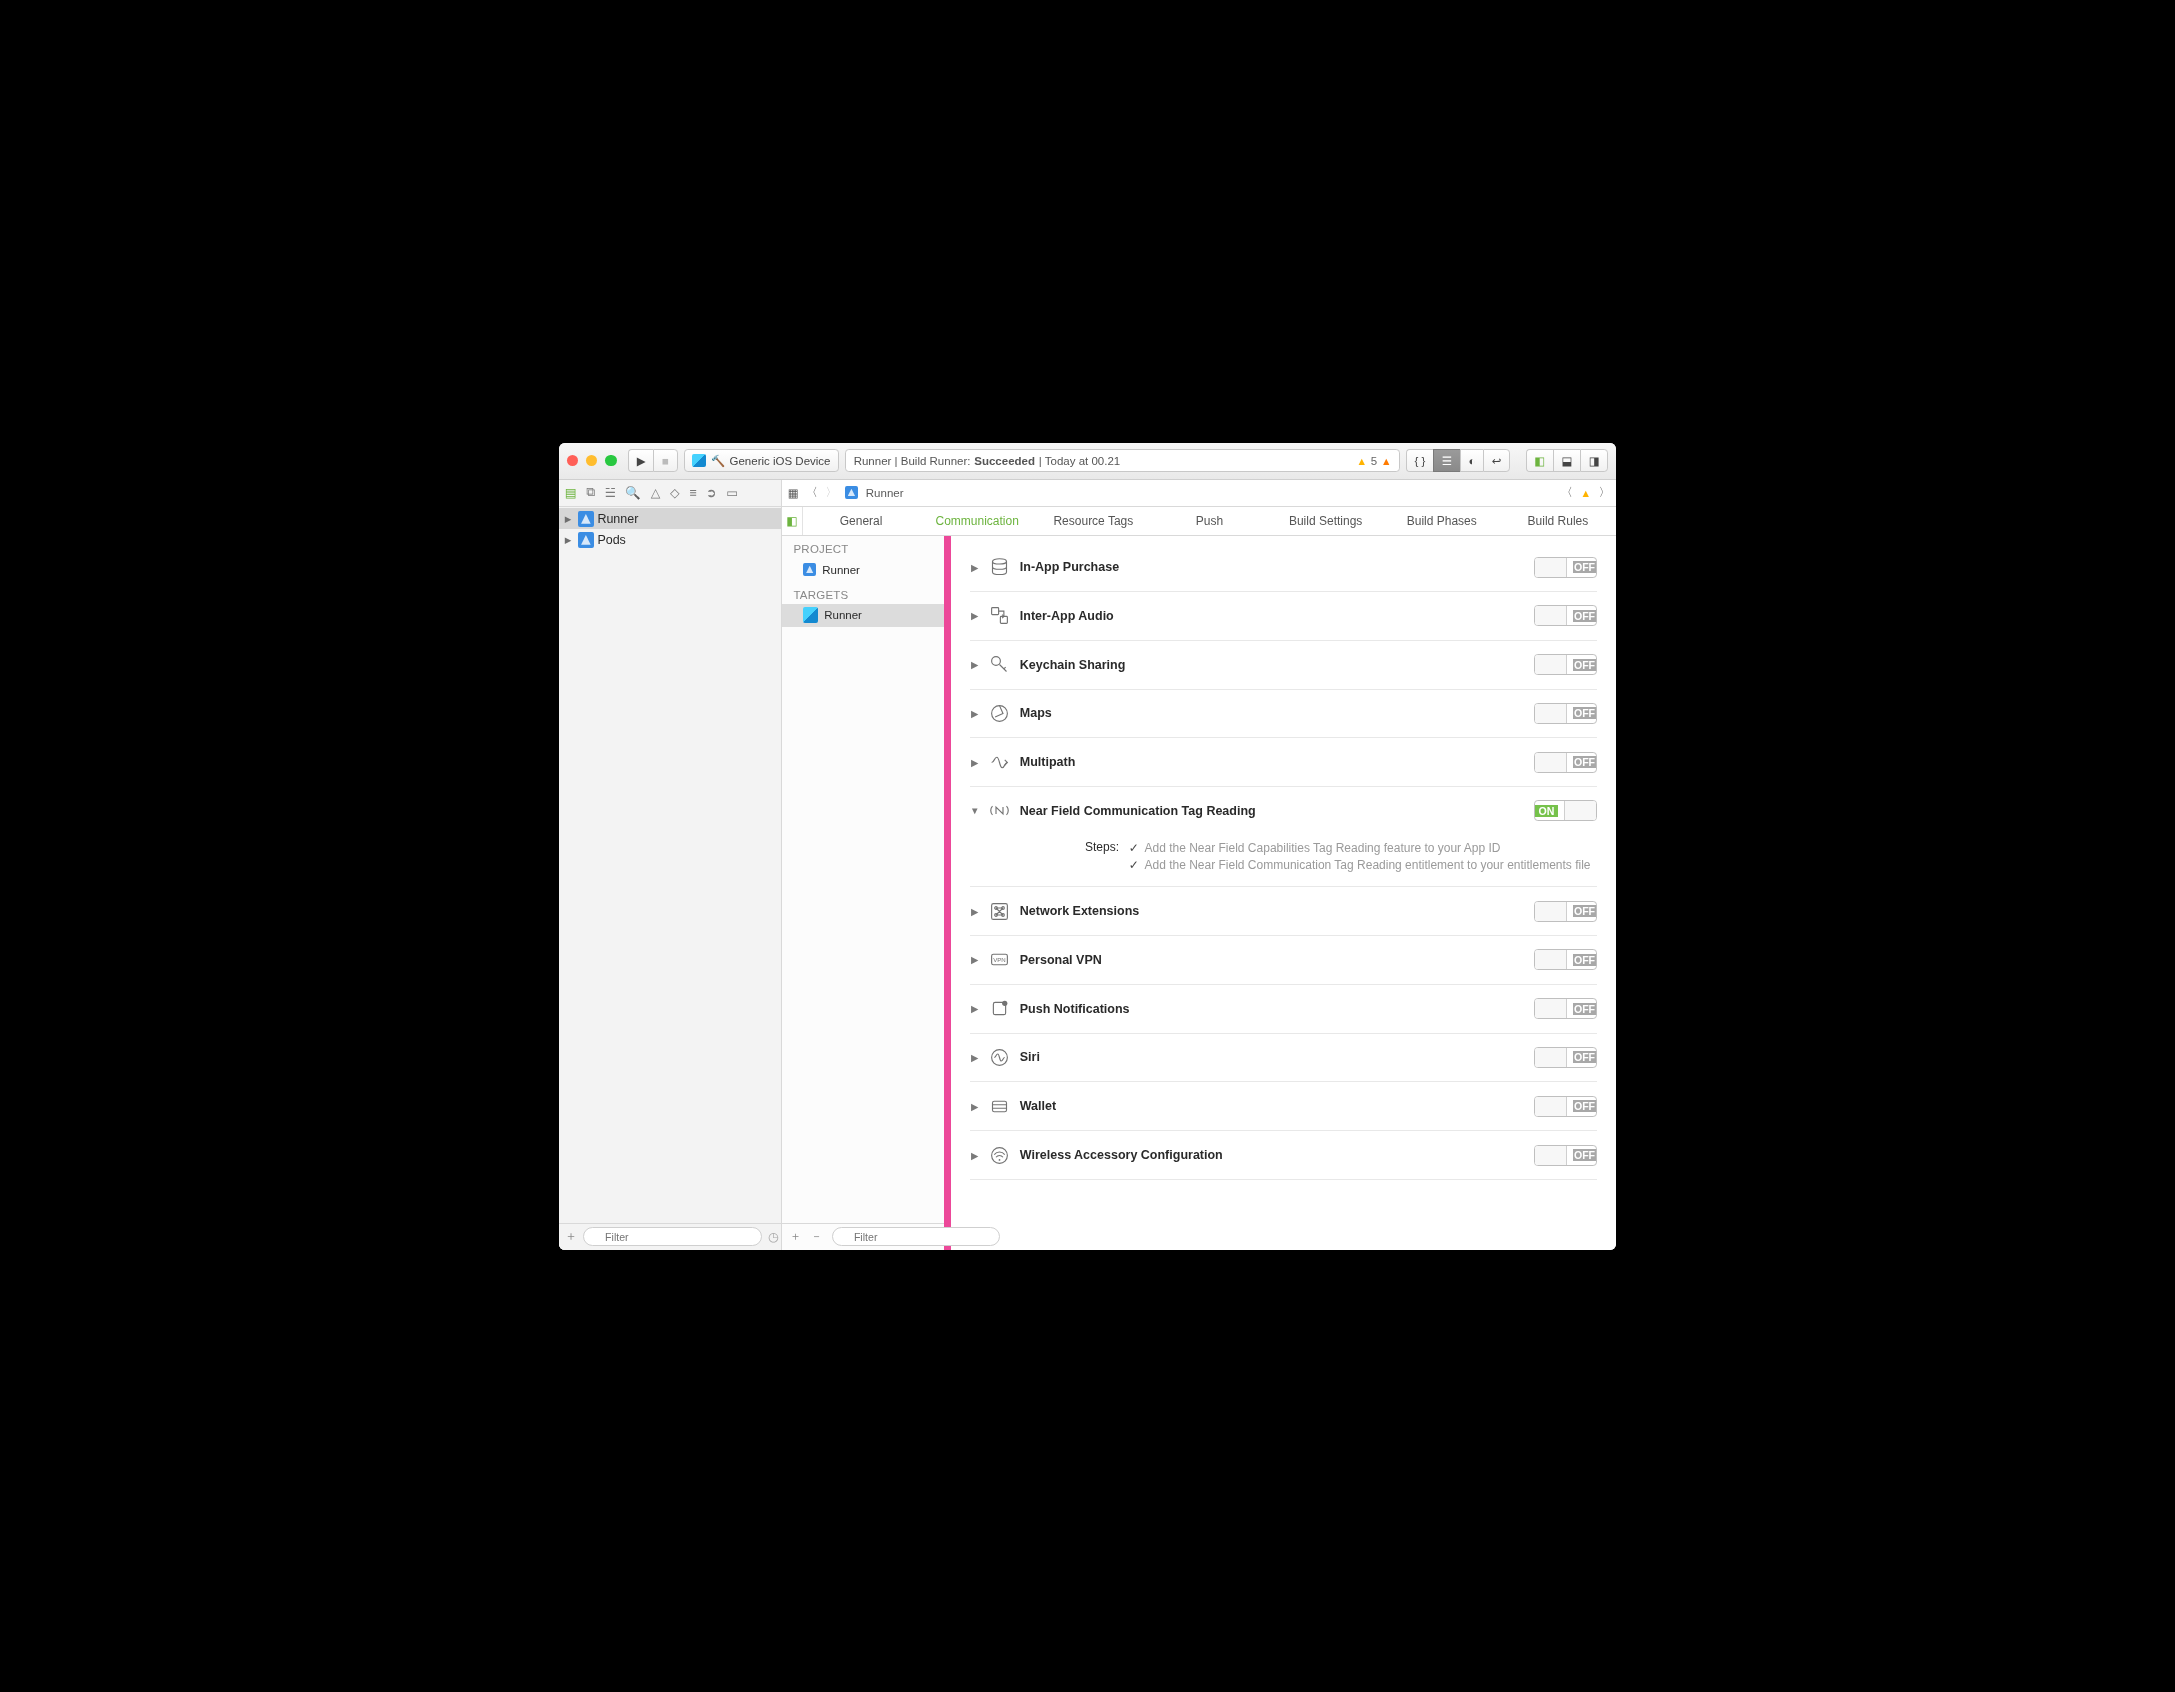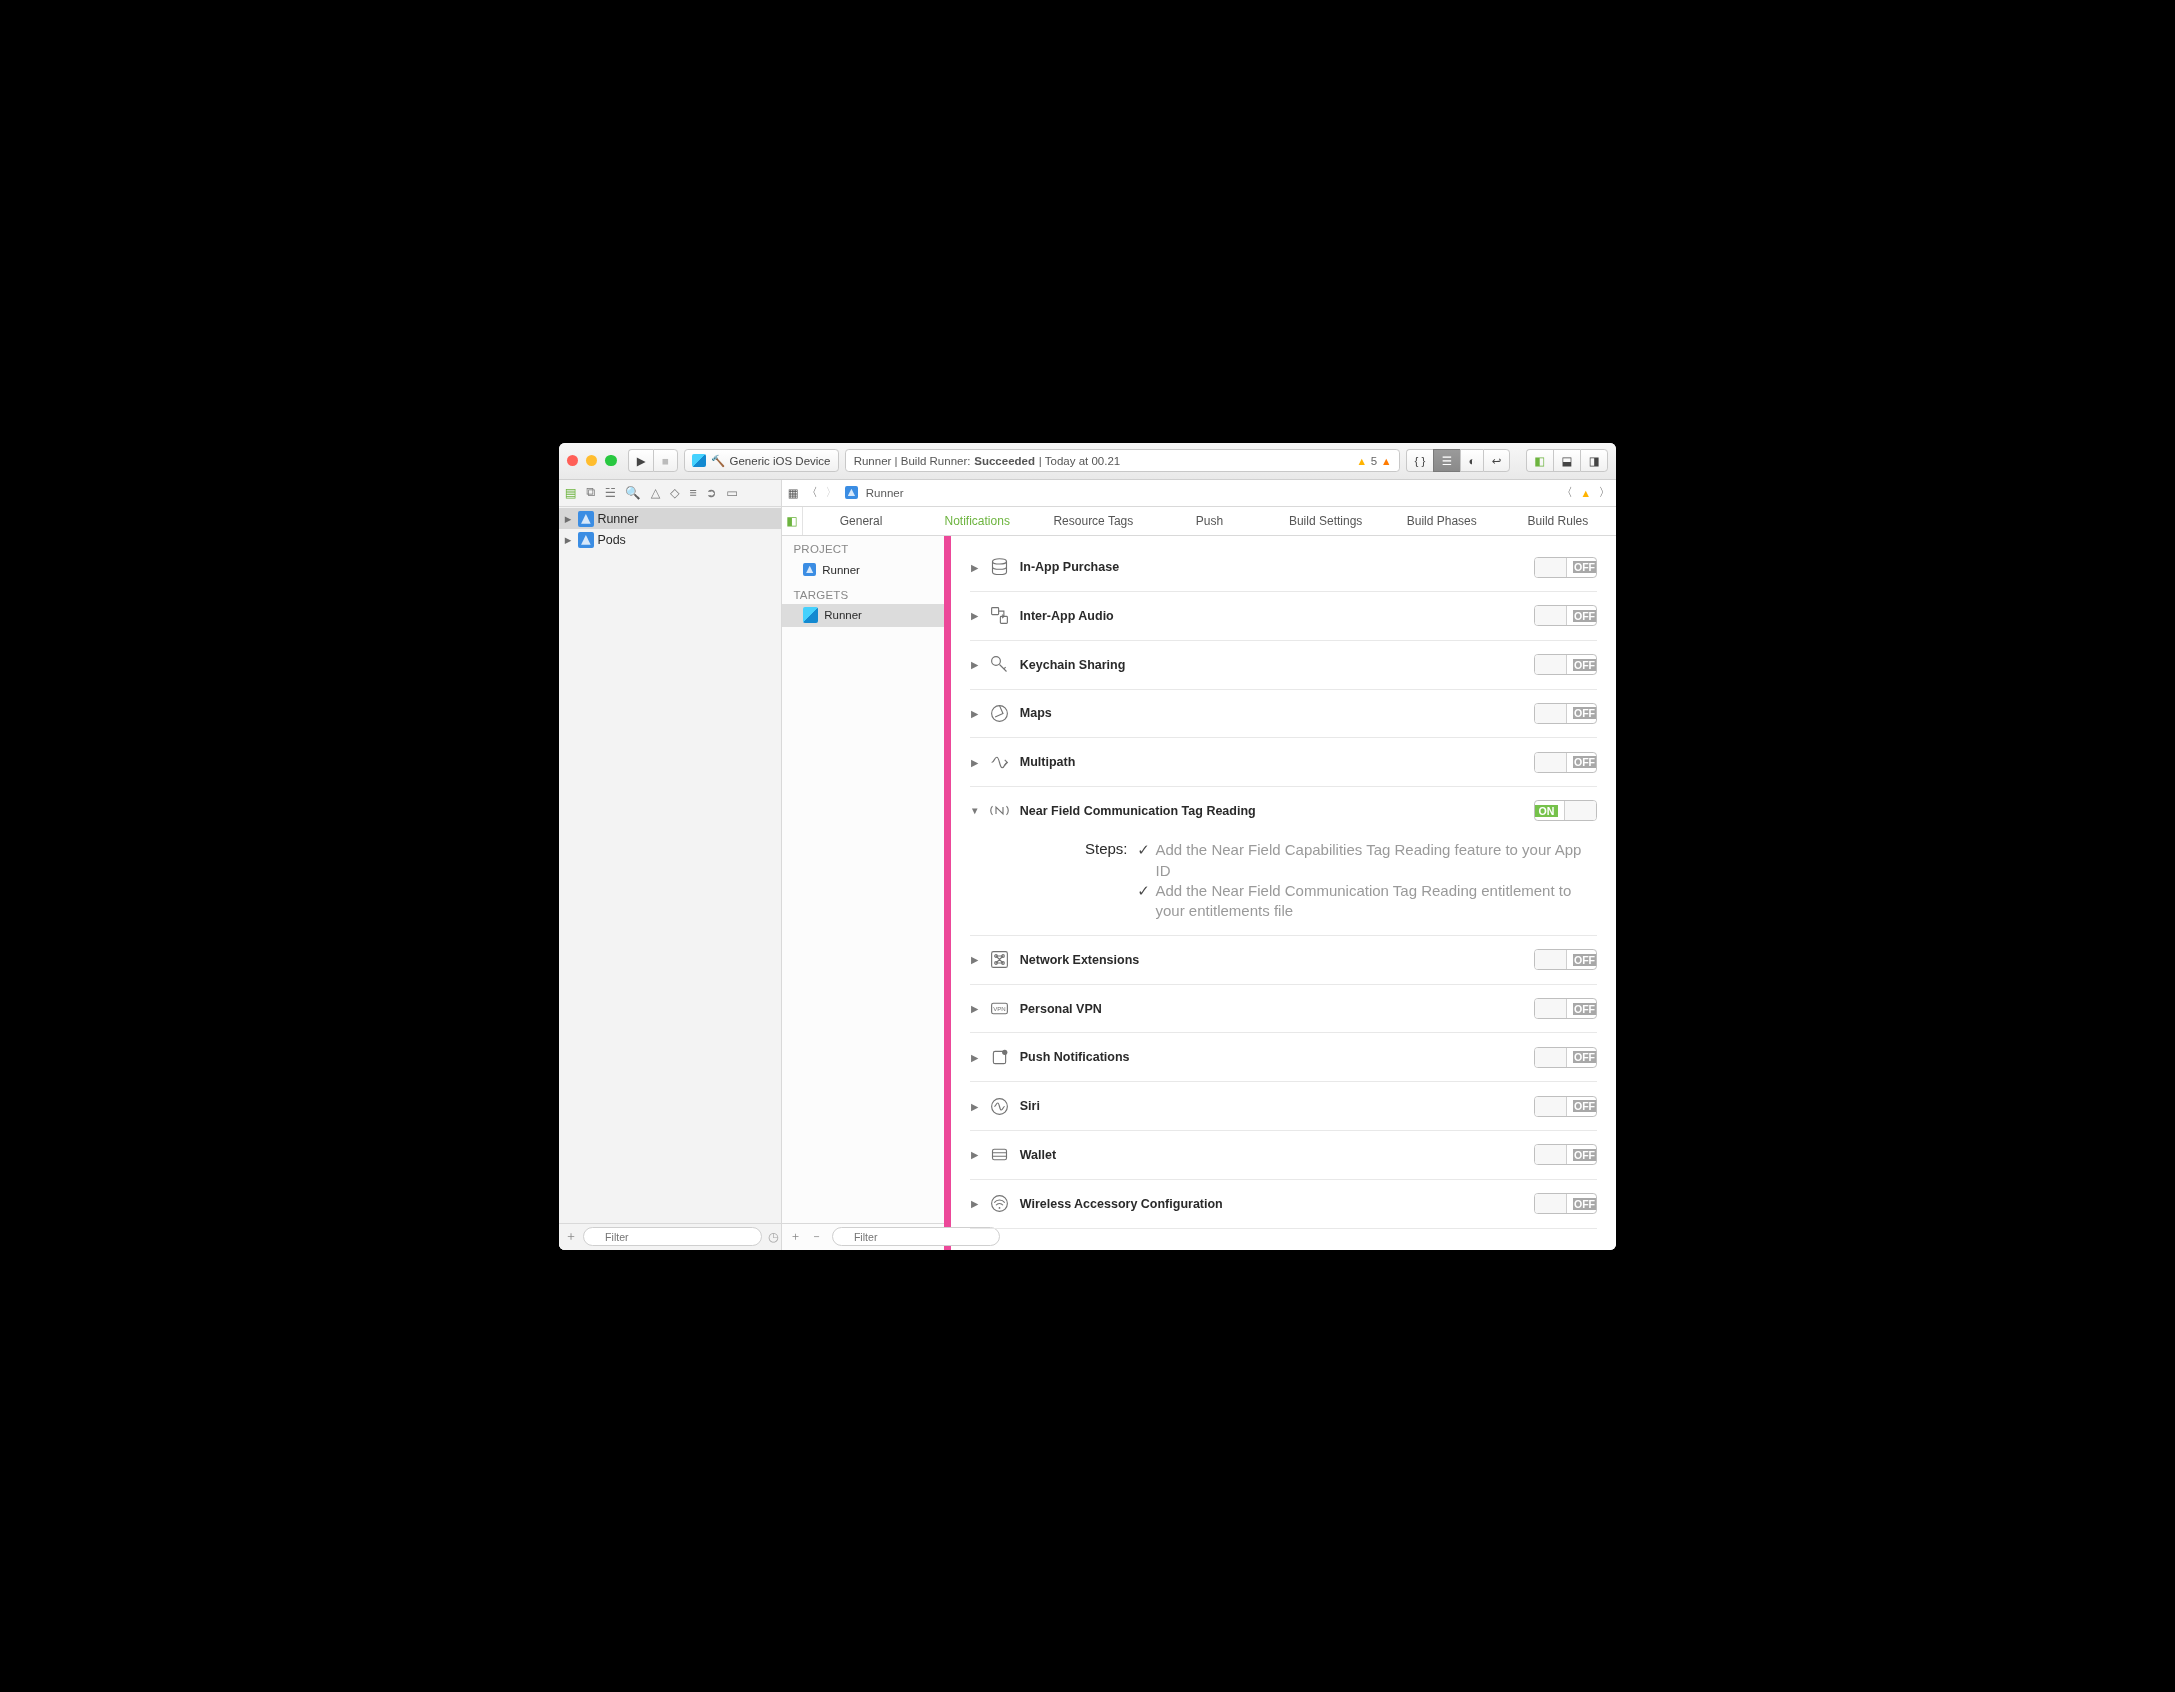--- a/index.html
+++ b/index.html
@@ -160,21 +160,21 @@
   }
   .toggle .knob{width:32px;height:100%;background:#e6e6e6;}
   .toggle .lab{flex:1;text-align:center;font-size:10.6px;font-weight:700;color:#fff;}
   .toggle.off{background:#fff;}
   .toggle.off .knob{background:#f7f7f7;border-right:1px solid #cfcfcf;}
   .toggle.off .lab{background:#a8a8a8;}
   .toggle.on{}
   .toggle.on .lab{background:#76c24b;}
   .toggle.on .knob{order:2;background:#f7f7f7;border-left:1px solid #cfcfcf;}
   
-  .steps{display:flex;margin-top:19px;gap:9.6px;font-size:15px;color:#9a9a9a;padding-left:115px;}
+  .steps{display:flex;margin-top:19px;gap:9.6px;font-size:12px;color:#9a9a9a;padding-left:115px;}
   .steps .lbl{color:#2a2a2a;}
   .steps ul{list-style:none;}
   .steps li{display:flex;gap:5.8px;line-height:1.35;}
   .steps li::before{content:"✓";color:#4a4a4a;}
 </style>
 </head>
 <body>
 
 <div class="window">
 
@@ -260,21 +260,21 @@
         <span>Runner</span>
         <span class="grow"></span>
         <span>〈</span>
         <span class="tri">▲</span>
         <span>〉</span>
       </div>
 
       <div class="tabbar">
         <div class="sq">◧</div>
         <div class="tab">General</div>
-        <div class="tab sel">Notifications</div>
+        <div class="tab sel">Communication</div>
         <div class="tab">Resource Tags</div>
         <div class="tab">Push</div>
         <div class="tab">Build Settings</div>
         <div class="tab">Build Phases</div>
         <div class="tab">Build Rules</div>
       </div>
 
       <div class="cap-split">
         <div class="proj-col">
           <div class="proj-hdr">PROJECT</div>

